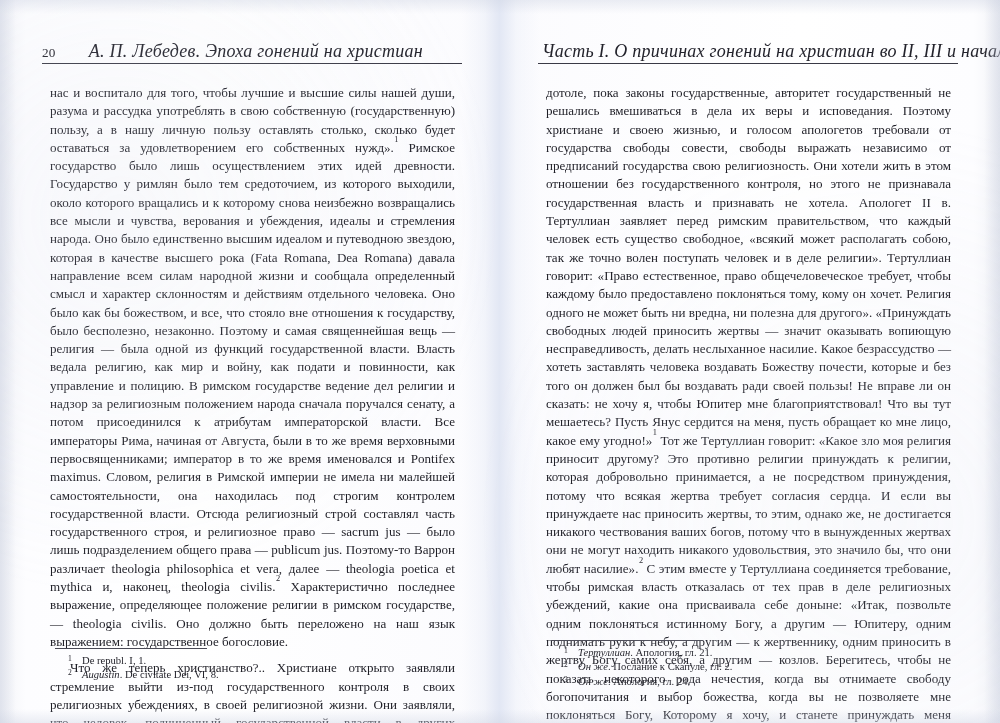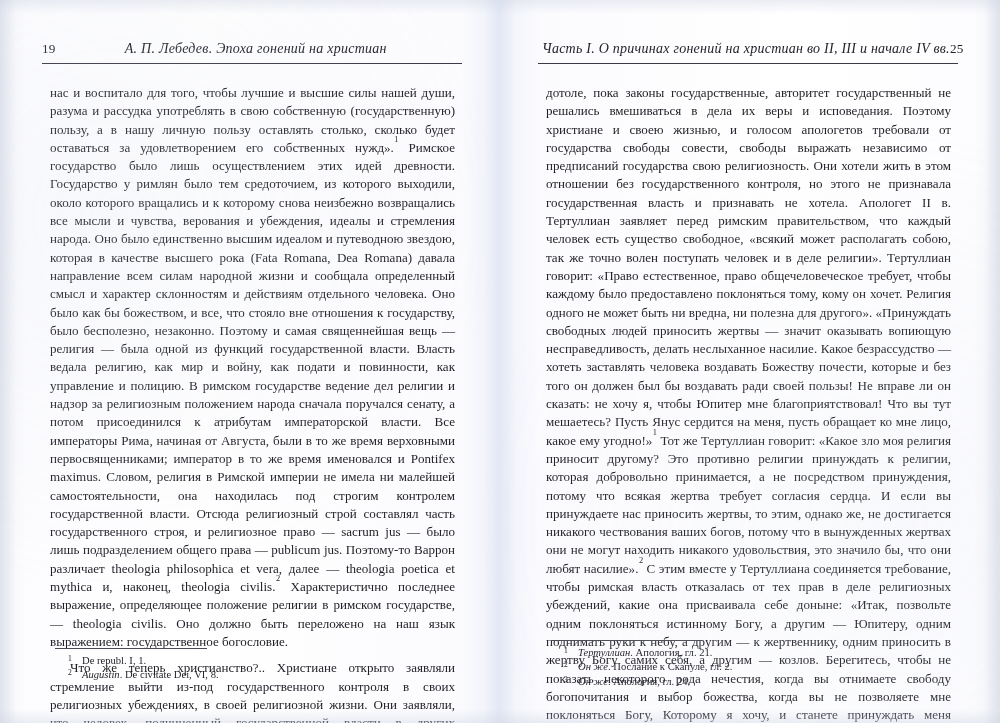--- a/index.html
+++ b/index.html
@@ -85,21 +85,21 @@
   }
   .runhead .folio {
     font-family: "Liberation Serif", serif;
     font-size: 13.2px;
     color: #23232c;
     letter-spacing: 0.2px;
   }
   .runhead .title {
     flex: 1;
     font-style: italic;
-    font-size: 14px;
+    font-size: 18px;
     letter-spacing: 0.25px;
     color: #23232c;
     white-space: nowrap;
   }
   .page.left  .runhead .title { text-align: center; padding-right: 6px; }
   .page.right .runhead .title { text-align: center; padding-left: 4px; }
 
   .rule {
     position: absolute;
     top: 63px;
@@ -189,21 +189,21 @@
 
 <div id="scan">
 
   <div class="paper left"></div>
   <div class="paper right"></div>
   <div class="gutter"></div>
 
   <div class="page left">
 
     <div class="runhead">
-      <span class="folio">19</span>
+      <span class="folio">20</span>
       <span class="title">А. П. Лебедев. Эпоха гонений на христиан</span>
     </div>
     <div class="rule"></div>
 
     <div class="body">
       <p><span>нас и воспитало для того, чтобы лучшие и высшие силы нашей души, разума и рассудка употреблять в свою собственную (государственную) пользу, а в нашу личную пользу оставлять столько, сколько будет оставаться за удовлетворением его собственных нужд».</span><sup class="fn">1</sup> <span>Римское государство было лишь осуществлением этих идей древности. Государство у римлян было тем средоточием, из которого выходили, около которого вращались и к которому снова неизбежно возвращались все мысли и чувства, верования и убеждения, идеалы и стремления народа. Оно было единственно высшим идеалом и путеводною звездою, которая в качестве высшего рока (Fata Romana, Dea Romana) давала направление всем силам народной жизни и сообщала определенный смысл и характер склонностям и действиям отдельного человека. Оно было как бы божеством, и все, что стояло вне отношения к государству, было бесполезно, незаконно. Поэтому и самая священнейшая вещь — религия — была одной из функций государственной власти. Власть ведала религию, как мир и войну, как подати и повинности, как управление и полицию. В римском государстве ведение дел религии и надзор за религиозным положением народа сначала поручался сенату, а потом присоединился к атрибутам императорской власти. Все императоры Рима, начиная от Августа, были в то же время верховными первосвященниками; император в то же время именовался и Pontifex maximus. Словом, религия в Римской империи не имела ни малейшей самостоятельности, она находилась под строгим контролем государственной власти. Отсюда религиозный строй составлял часть государственного строя, и религиозное право — sacrum jus — было лишь подразделением общего права — publicum jus. Поэтому-то Варрон различает theologia philosophica et vera, далее — theologia poetica et mythica и, наконец, theologia civilis.</span><sup class="fn">2</sup> <span>Характеристично последнее выражение, определяющее положение религии в римском государстве, — theologia civilis. Оно должно быть переложено на наш язык выражением: государственное богословие.</span></p>
       <p class="indent"><span>Что же теперь христианство?.. Христиане открыто заявляли стремление выйти из-под государственного контроля в своих религиозных убеждениях, в своей религиозной жизни. Они заявляли, что человек, подчиненный государственной власти в других отношениях, свободен от подчинения этой власти в сфере религиозной. Эта мысль о существенном различии между гражданской (языческой) и религиозной (христианской) деятельностью, мысль о нетождестве их была принципом, которым руководилась юная церковь Христова. Вера христиан не отторгала их от обязанностей относительно государства, но это</span></p>
     </div>
 
     <div class="fnotes">

